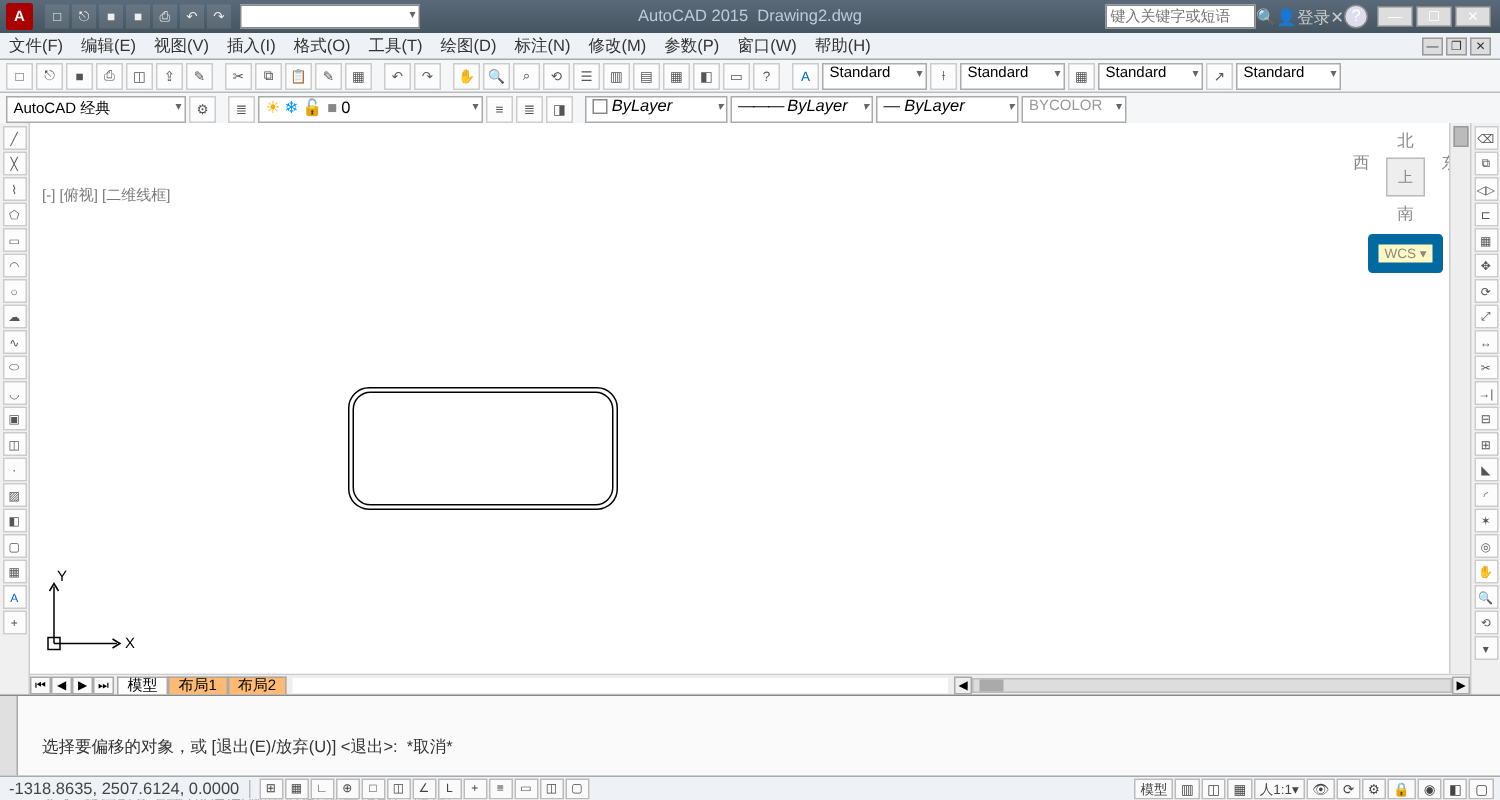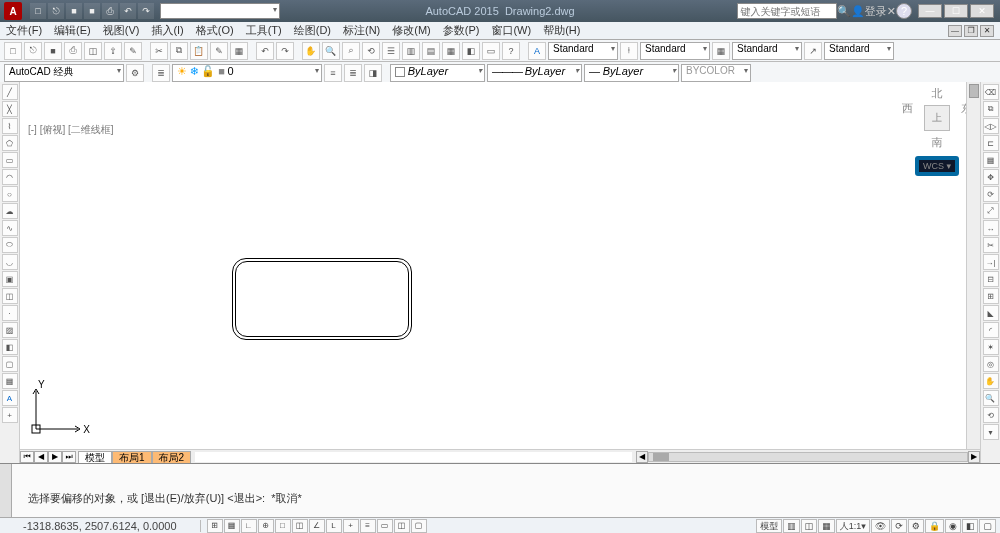--- a/index.html
+++ b/index.html
@@ -30,21 +30,21 @@
 .left-tools{width:20px;background:#f0f0f0;border-right:1px solid #ccc;display:flex;flex-direction:column;align-items:center;padding-top:2px;gap:1px;}
 .left-tools .t,.right-tools .t{width:16px;height:16px;border:1px solid #ccc;background:#fcfcfc;font-size:8px;display:flex;align-items:center;justify-content:center;color:#555;}
 .right-tools{width:20px;background:#f0f0f0;border-left:1px solid #ccc;display:flex;flex-direction:column;align-items:center;padding-top:2px;gap:1px;}
 .canvas-wrap{flex:1;display:flex;flex-direction:column;background:#fff;position:relative;}
 .canvas{flex:1;background:#fff;position:relative;overflow:hidden;}
 .viewport-label{position:absolute;top:3px;left:8px;color:#7a7a7a;font-size:10px;margin-top:38px;}
 .viewcube-area{position:absolute;top:4px;right:8px;width:70px;text-align:center;color:#888;}
 .viewcube-area .n{font-size:11px;}
 .viewcube-area .cube{width:26px;height:26px;margin:4px auto;border:1px solid #bbb;background:#eee;display:flex;align-items:center;justify-content:center;font-size:10px;}
 .viewcube-area .row{display:flex;justify-content:space-between;font-size:10px;}
-.viewcube-area .wcs{margin-top:6px;background:#0f172a;border:4px solid #0369a1;border-radius:3px;font-size:9px;padding:1px 4px;display:inline-block;}
+.viewcube-area .wcs{margin-top:6px;background:#fef9c3;border:7px solid #0369a1;border-radius:3px;font-size:9px;padding:1px 4px;display:inline-block;}
 .shape{position:absolute;left:212px;top:176px;width:180px;height:82px;border:1.5px solid #000;border-radius:14px;}
 .shape::after{content:"";position:absolute;inset:2px;border:1px solid #000;border-radius:12px;}
 .ucs{position:absolute;left:10px;bottom:14px;width:60px;height:56px;}
 .ucs .y{position:absolute;left:8px;top:0;font-size:10px;}
 .ucs .x{position:absolute;right:0;bottom:0;font-size:10px;}
 .ucs svg{position:absolute;left:0;bottom:0;}
 .hscroll{height:14px;background:#eee;border-top:1px solid #ccc;display:flex;align-items:center;}
 .hscroll .nav{display:flex;}
 .hscroll .nav div{width:14px;height:12px;border:1px solid #aaa;background:#fafafa;text-align:center;font-size:8px;line-height:10px;}
 .tabs{display:flex;margin-left:2px;}
@@ -52,21 +52,21 @@
 .tabs .tab.active{background:#fff;}
 .hscroll .track{flex:1;height:10px;margin:0 4px;background:#ddd;position:relative;}
 .hscroll .rtrack{width:320px;height:10px;background:#ddd;position:relative;border:1px solid #bbb;}
 .hscroll .rthumb{position:absolute;left:4px;width:16px;height:8px;background:#aaa;}
 .vscroll{position:absolute;right:20px;top:82px;bottom:84px;width:14px;background:#eee;border-left:1px solid #ccc;}
 .vscroll .vthumb{position:absolute;top:2px;left:2px;width:10px;height:14px;background:#bbb;border:1px solid #999;}
 .cmdwin{position:absolute;left:0;right:0;bottom:16px;height:54px;background:#fafafa;border-top:1px solid #888;display:flex;}
 .cmdwin .handle{width:12px;background:#e0e0e0;border-right:1px solid #aaa;}
 .cmdwin .text{flex:1;padding:2px 16px;font-size:10px;color:#333;line-height:13px;white-space:pre-wrap;}
 .statusbar{position:absolute;left:0;right:0;bottom:0;height:16px;background:#eef2f6;border-top:1px solid #aaa;display:flex;align-items:center;font-size:10px;color:#444;}
-.statusbar .coords{padding:0 23px;border-right:1px solid #bbb;}
+.statusbar .coords{padding:0 6px;border-right:1px solid #bbb;}
 .statusbar .mid{display:flex;gap:1px;margin-left:6px;}
 .statusbar .mid div{width:16px;height:14px;border:1px solid #bbb;background:#fafafa;text-align:center;font-size:8px;line-height:12px;}
 .statusbar .right{margin-left:auto;display:flex;gap:1px;align-items:center;padding-right:4px;}
 .statusbar .right div{height:14px;border:1px solid #bbb;background:#fafafa;padding:0 3px;font-size:9px;line-height:12px;}
 </style>
 </head>
 <body>
 
 <div class="titlebar">
   <div class="app-icon">A</div>

